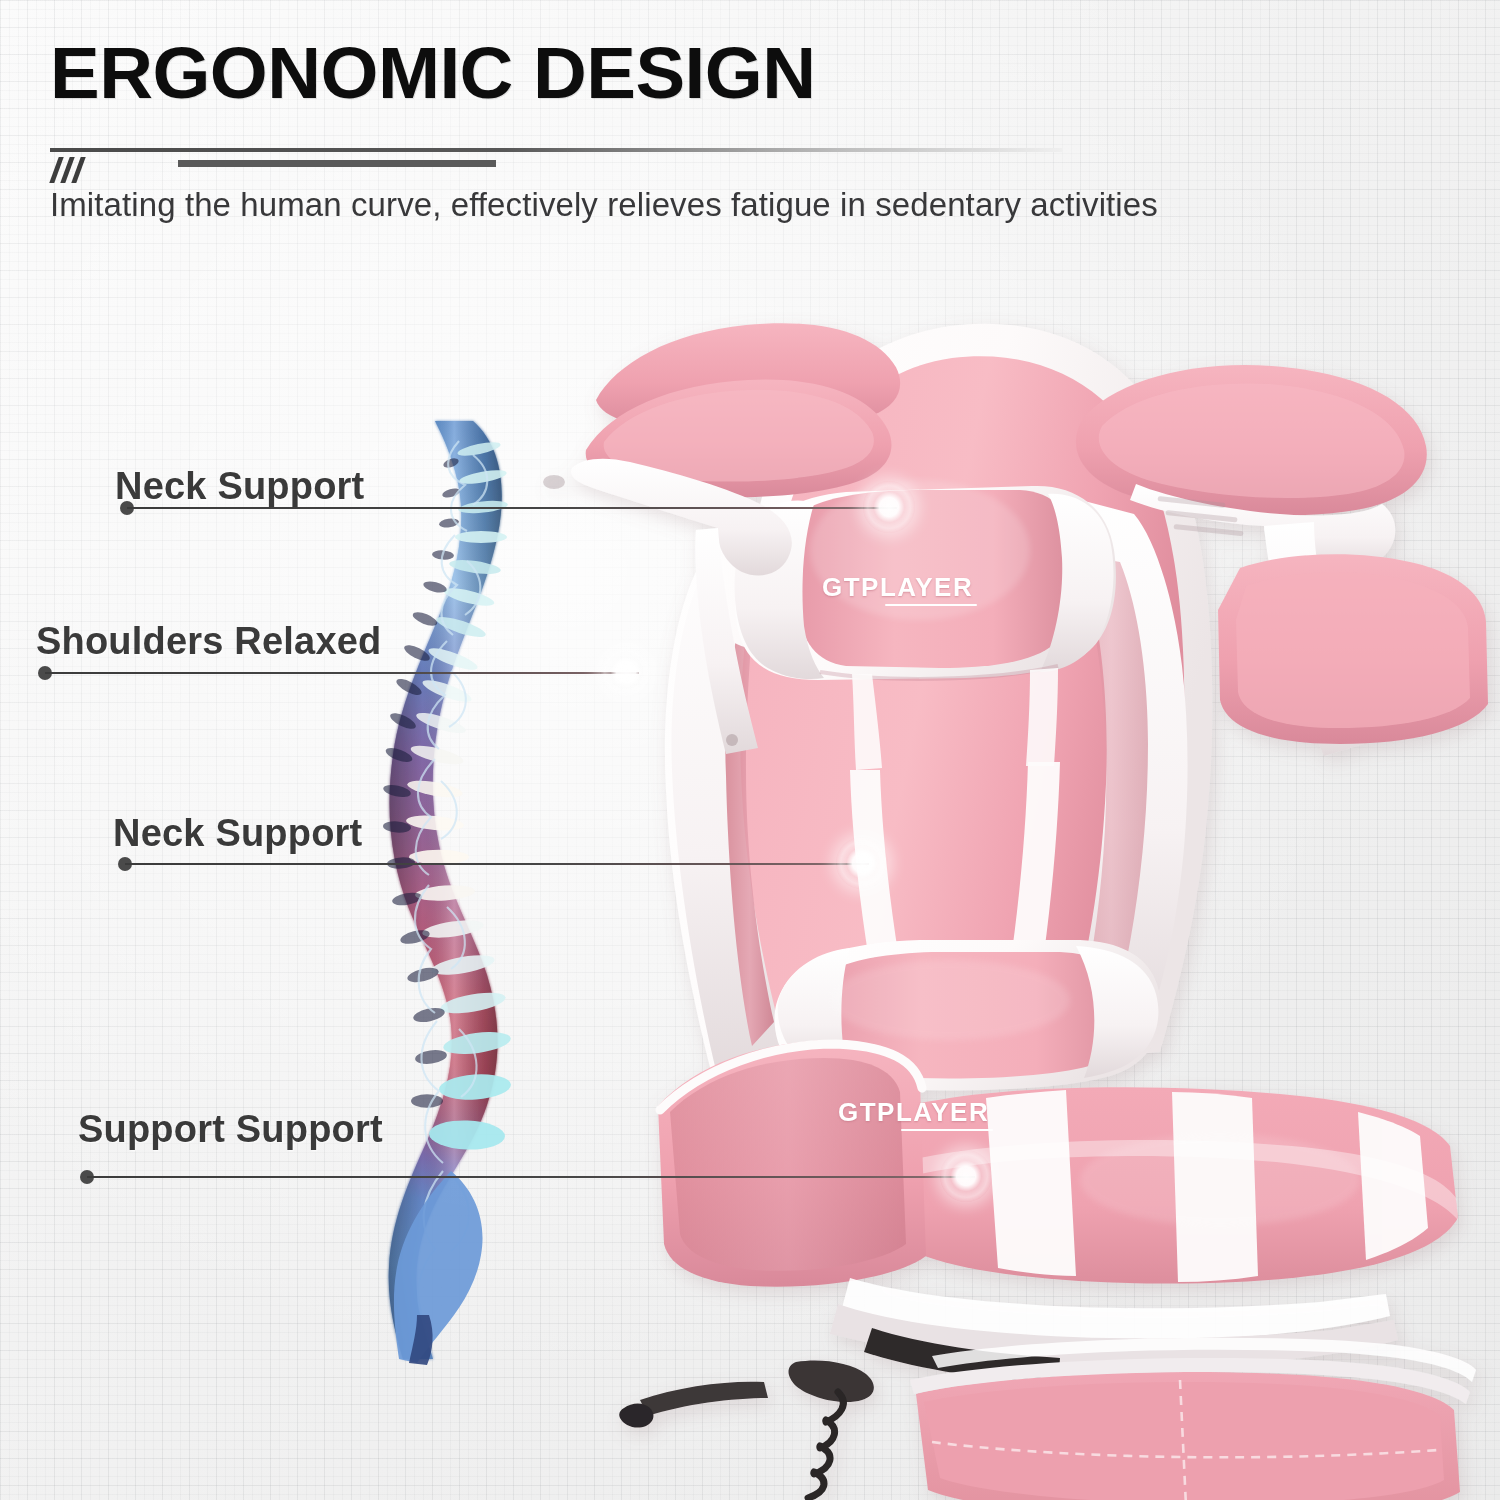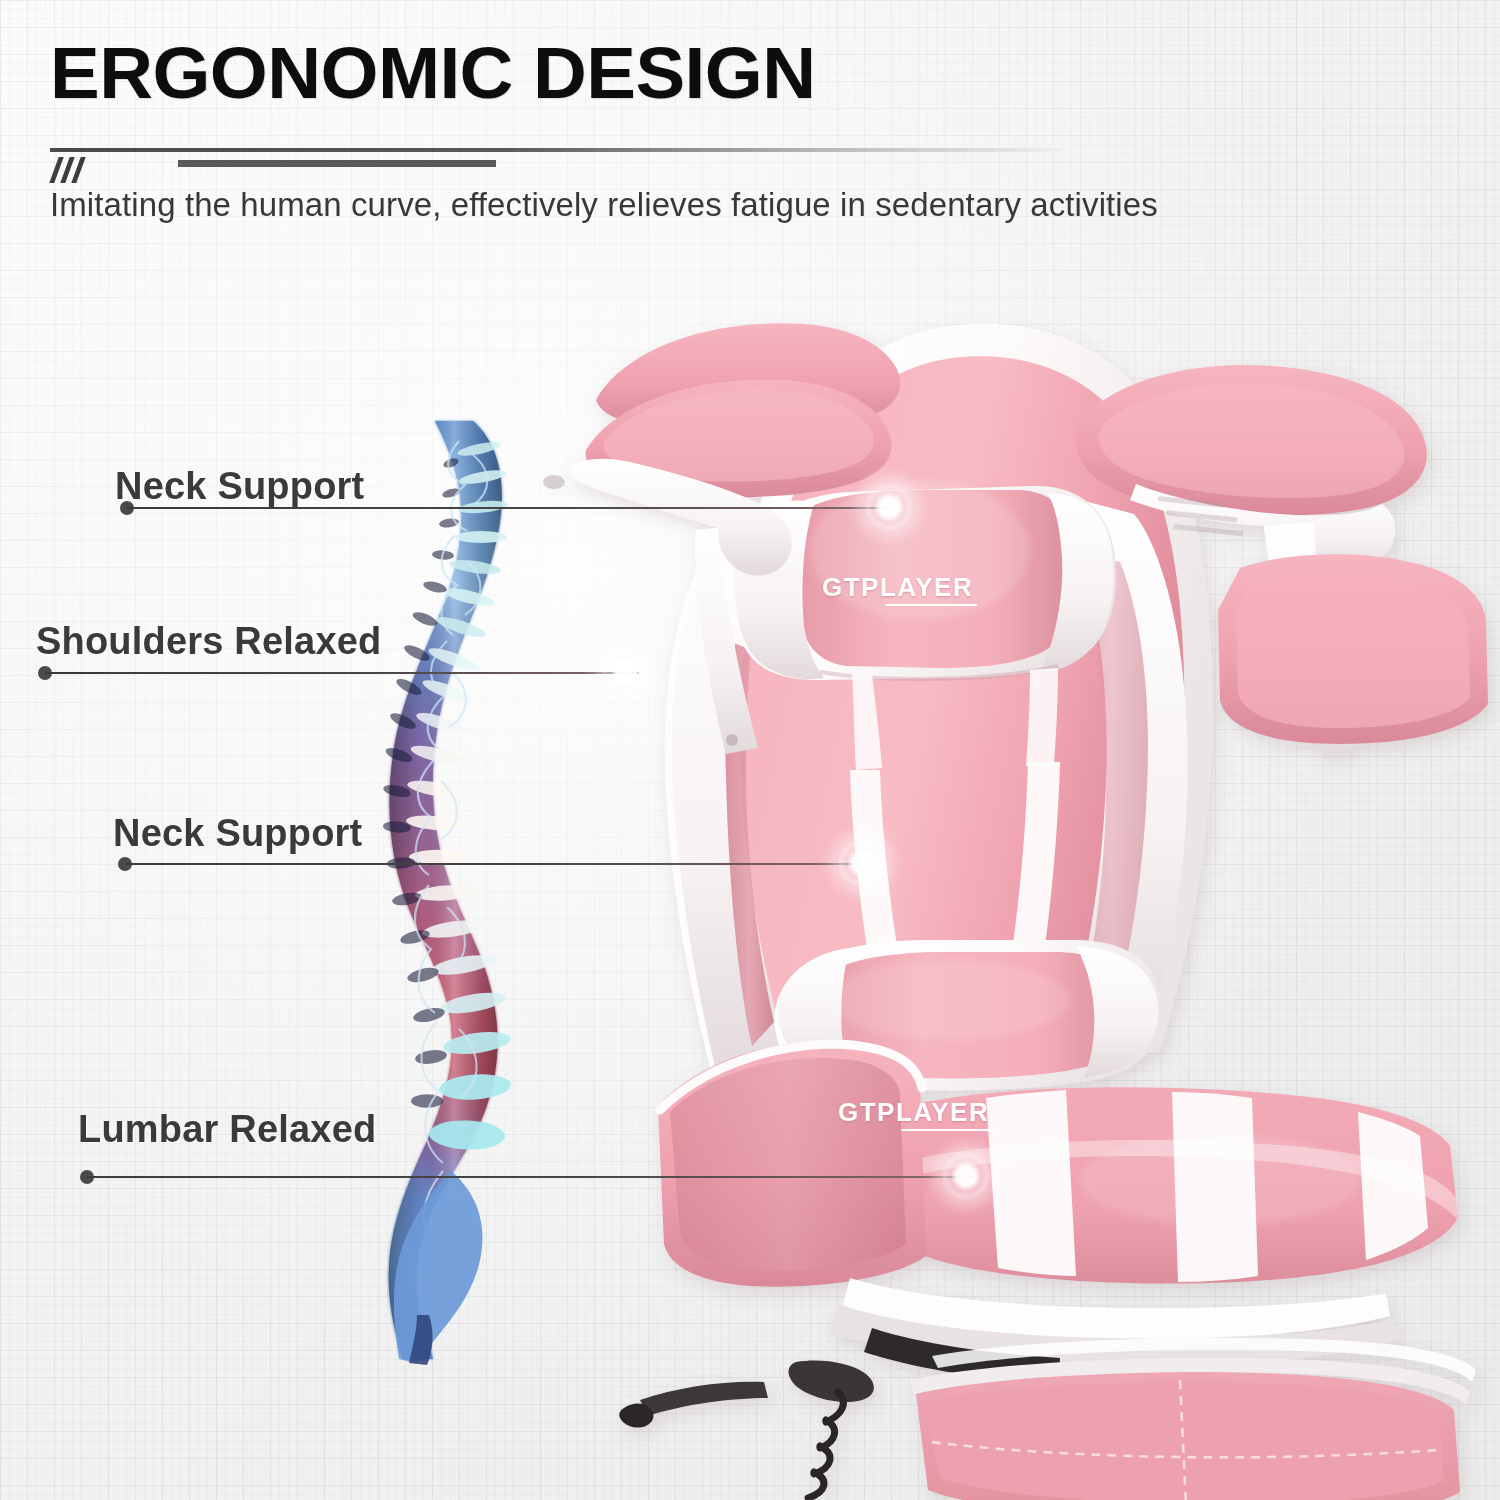--- a/index.html
+++ b/index.html
@@ -620,19 +620,19 @@
       <span class="dot"></span>
       <span class="line" style="width: 594px;"></span>
     </div>
     <div class="glow" style="left: 600px; top: 646px;"></div>
     <div class="callout-label" style="left: 113px; top: 812px;">Neck Support</div>
     <div class="leader" style="left: 118px; top: 849px; width: 744px;">
       <span class="dot"></span>
       <span class="line" style="width: 744px;"></span>
     </div>
     <div class="glow" style="left: 836px; top: 837px;"></div>
-    <div class="callout-label" style="left: 78px; top: 1108px;">Lumbar Relaxed</div>
+    <div class="callout-label" style="left: 78px; top: 1108px;">Support Support</div>
     <div class="leader" style="left: 80px; top: 1162px; width: 888px;">
       <span class="dot"></span>
       <span class="line" style="width: 888px;"></span>
     </div>
     <div class="glow" style="left: 940px; top: 1150px;"></div>
   </div>
 
 </body></html>

